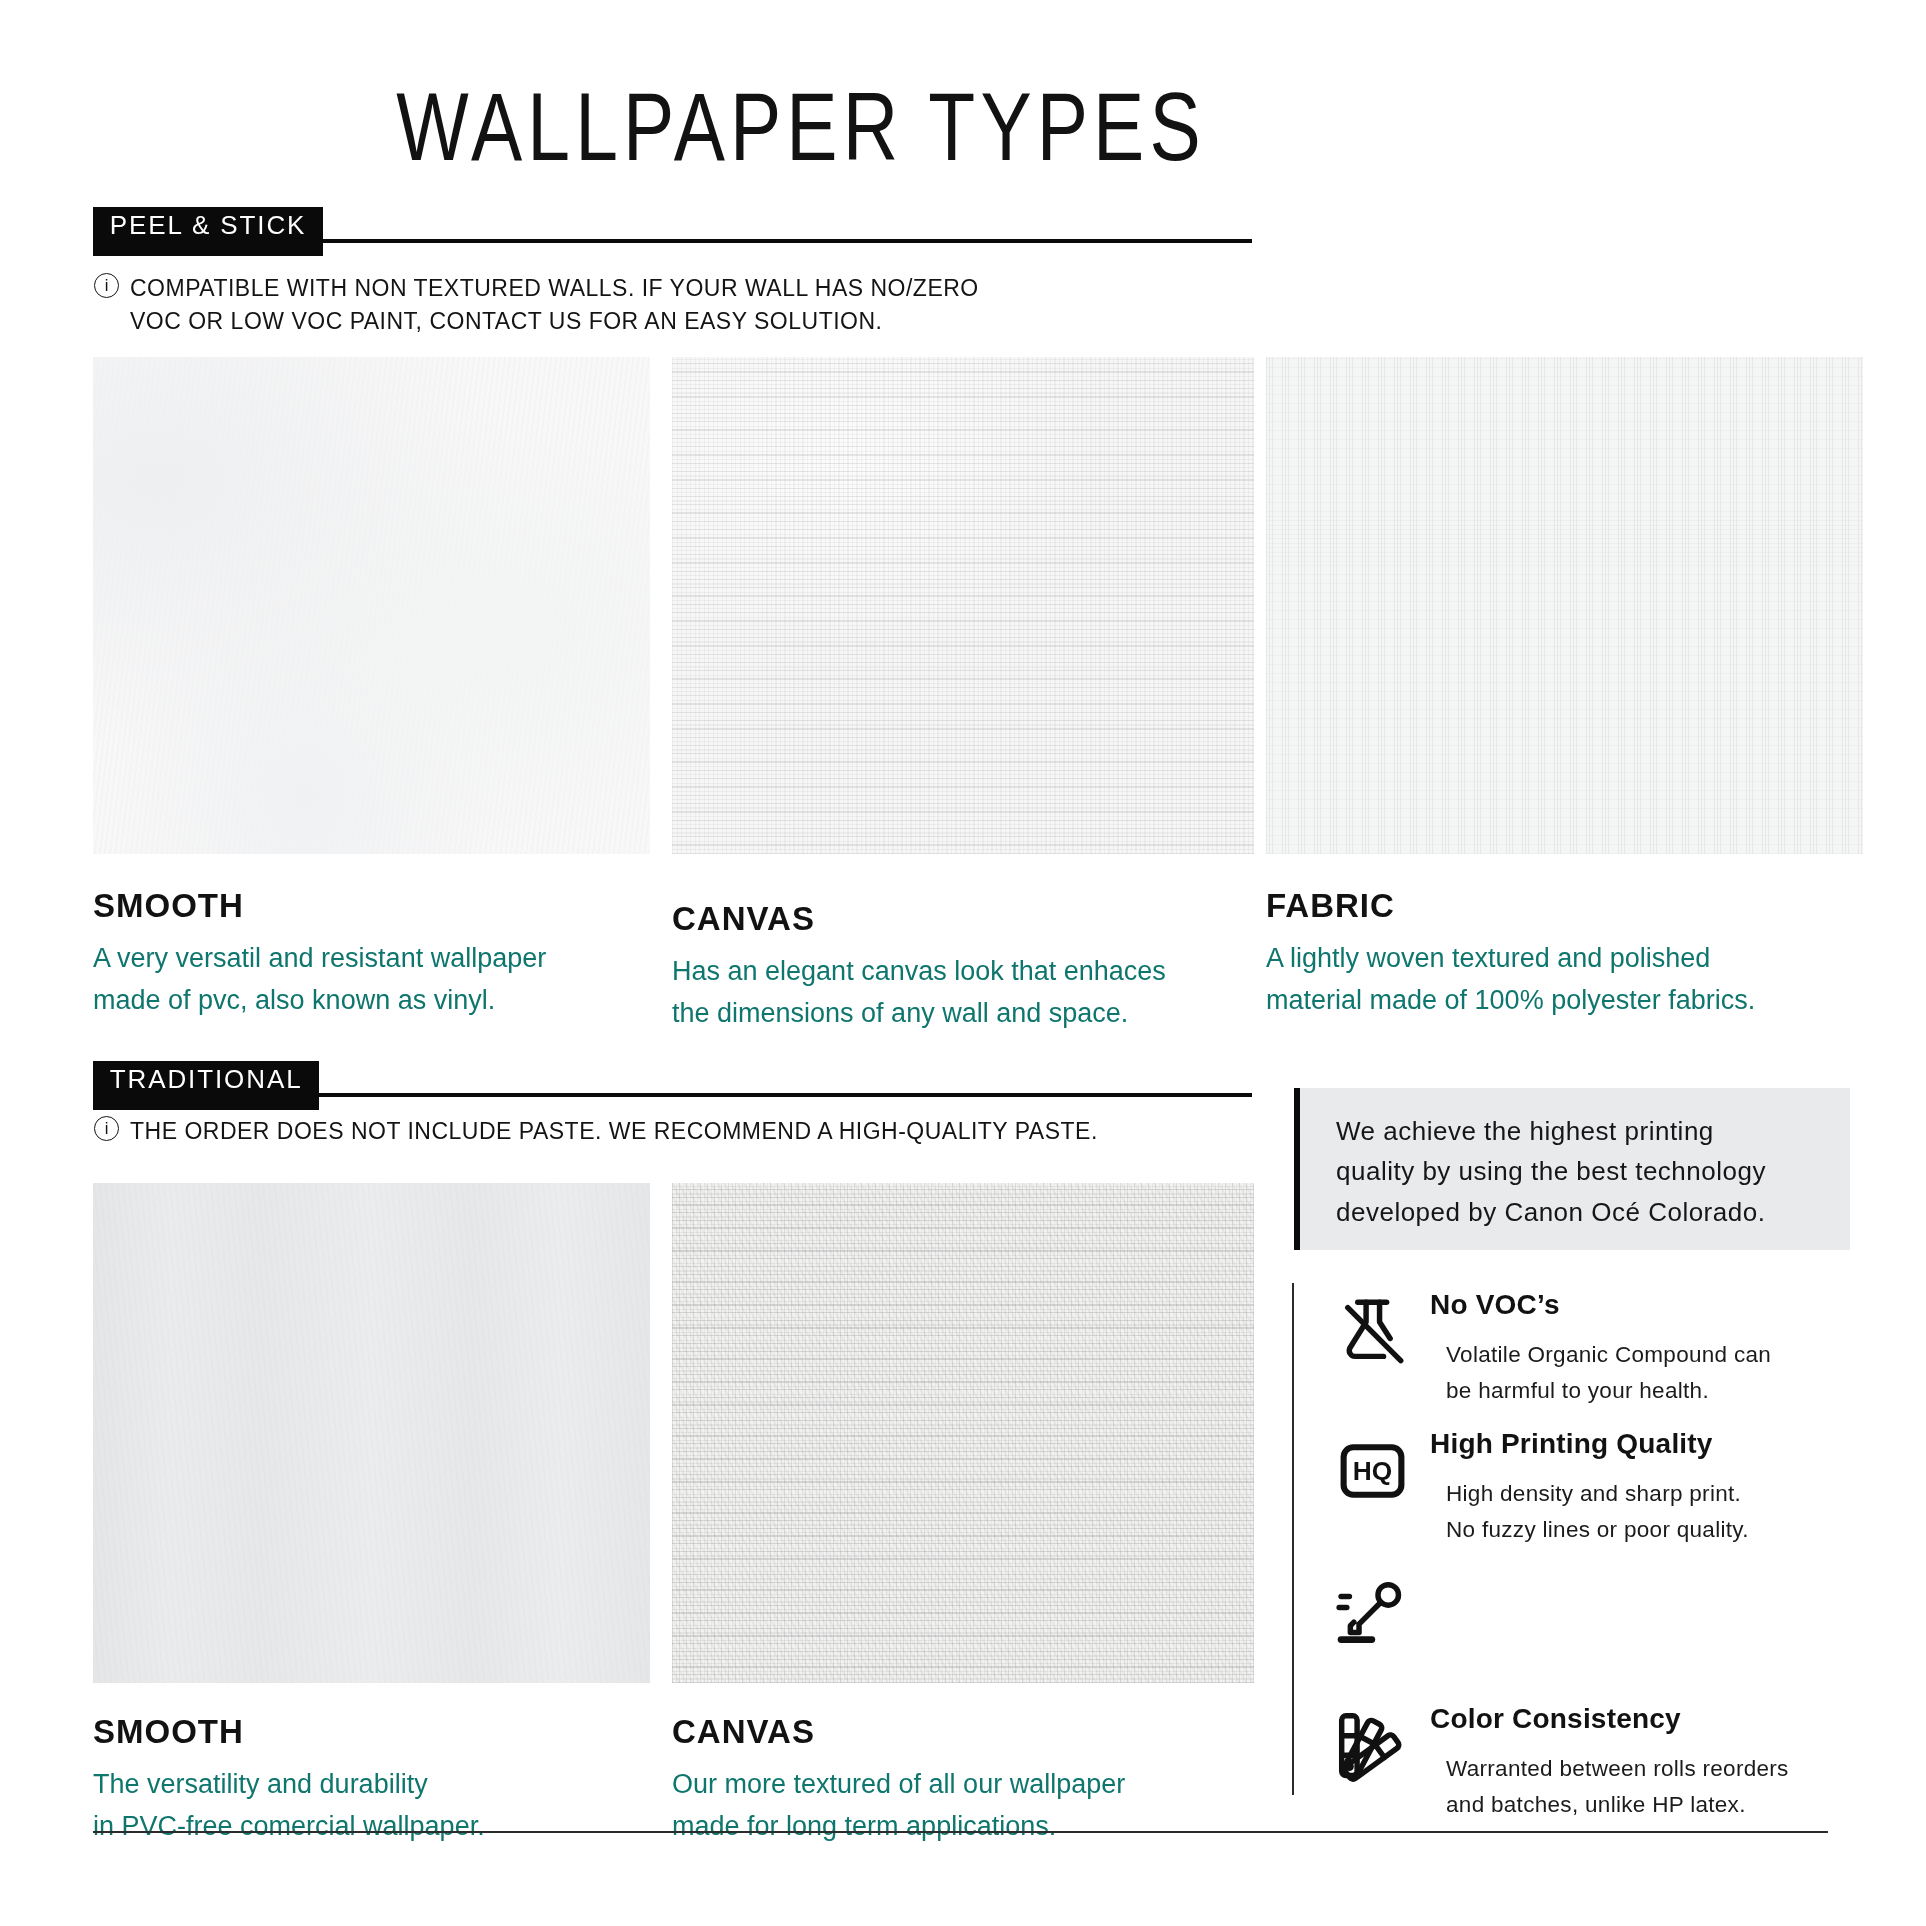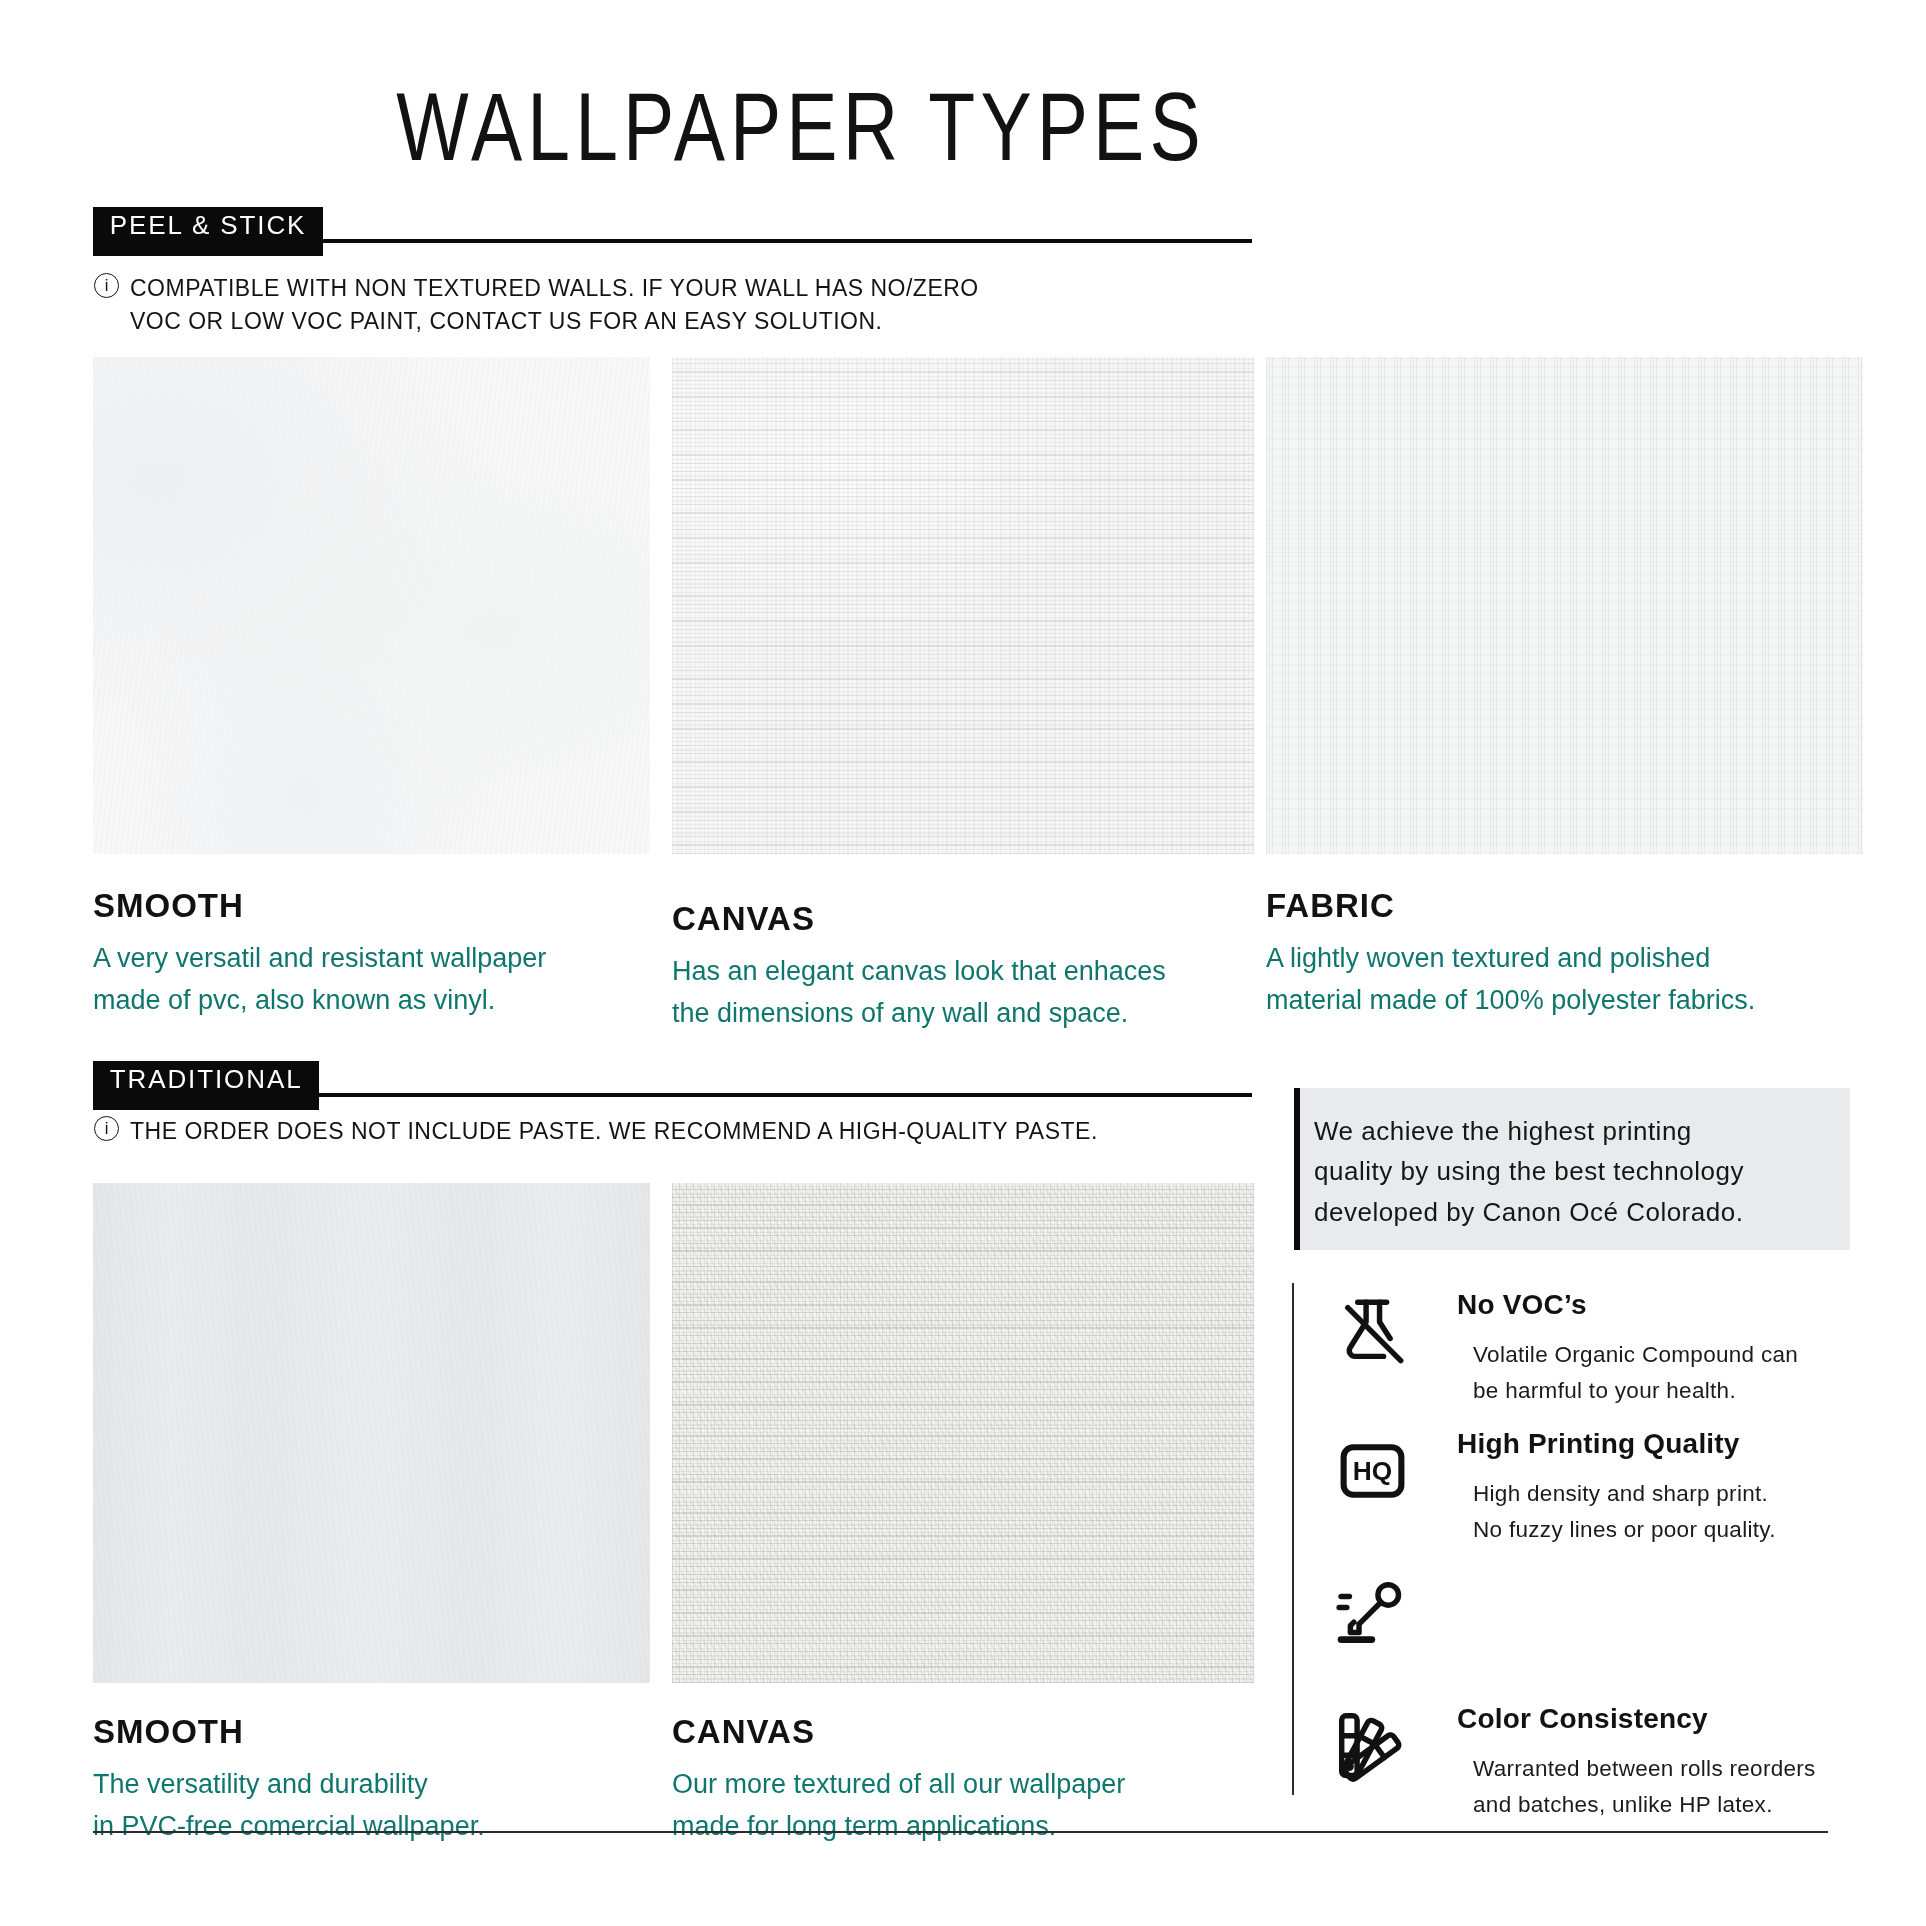--- a/index.html
+++ b/index.html
@@ -94,26 +94,26 @@
   .tl-a3{left:1266px;top:887px;width:604px;}
   .tl-b1{left:93px;top:1713px;width:578px;}
   .tl-b2{left:672px;top:1713px;width:591px;}
   .type-label h3{margin:0 0 13px;font-size:33px;font-weight:700;letter-spacing:1px;color:#121212;}
   .type-label p{margin:0;font-size:27px;line-height:1.55;white-space:pre-line;color:#0f766e;}
 
   
   .banner{position:absolute;left:1294px;top:1088px;width:556px;height:162px;background:#e9eaeb;}
   .banner::before{content:"";position:absolute;left:0;top:0;bottom:0;width:6.4px;background:#0a0a0a;}
   .banner p{
-    margin:0;padding:23px 19px 0 20px;font-size:26px;line-height:1.55;
+    margin:0;padding:23px 19px 0 42px;font-size:26px;line-height:1.55;
     letter-spacing:0.5px;white-space:pre-line;color:#161616;
   }
   .vrule{position:absolute;left:1292px;top:1283px;width:1.9px;height:512px;background:#2b2b2b;}
 
-  .feature{position:absolute;left:1334px;width:565px;display:flex;align-items:flex-start;gap:27px;}
+  .feature{position:absolute;left:1334px;width:565px;display:flex;align-items:flex-start;}
   .f0{top:1289px;}
   .f1{top:1428px;}
   .f2{top:1567px;}
   .f3{top:1703px;}
   .ficon{flex:0 0 96px;}
   .ficon svg{width:77px;height:86px;display:block;}
   .ftext h4{margin:0 0 9px;font-size:28px;font-weight:700;letter-spacing:0.2px;color:#121212;}
   .ftext p{margin:16px;font-size:22.5px;line-height:1.6;letter-spacing:0.3px;white-space:pre-line;color:#1b1b1b;}
 
   .bottom-rule{position:absolute;left:93px;top:1831px;width:1735px;height:1.9px;background:#2b2b2b;}

